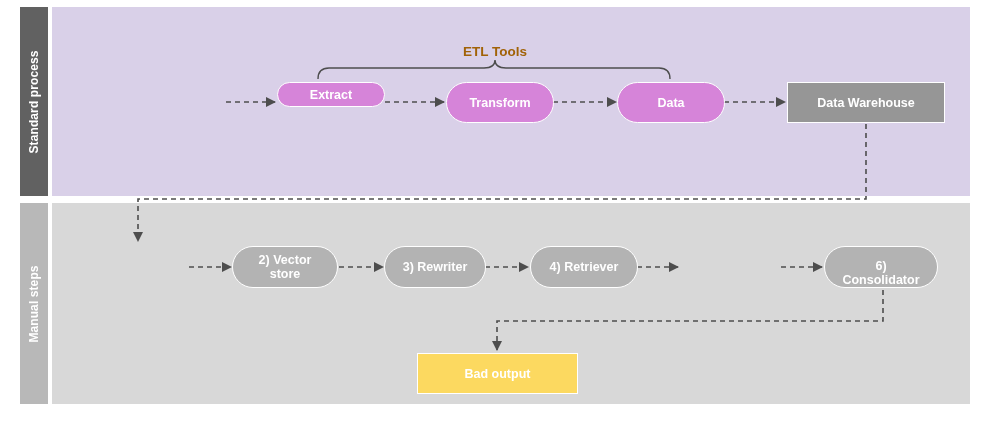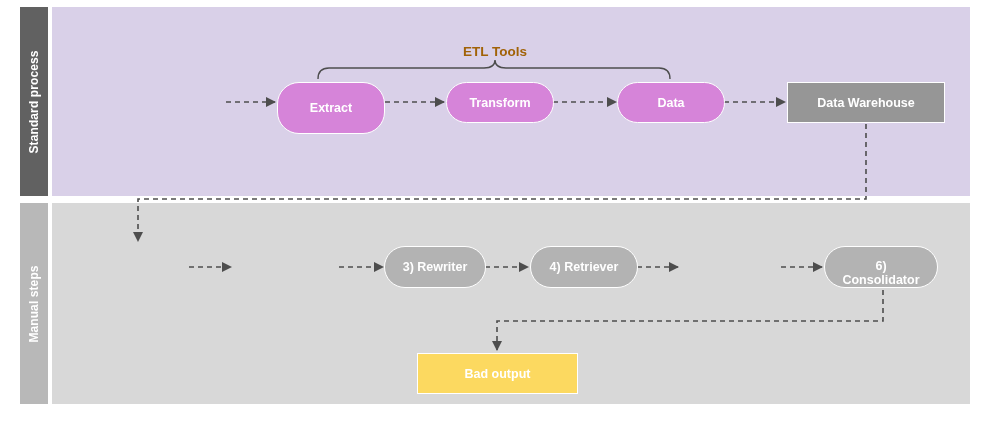--- a/index.html
+++ b/index.html
@@ -125,37 +125,40 @@
     <path d="M 866 124 L 866 199 L 138 199 L 138 241" stroke="#4d4d4d" stroke-width="1.6" fill="none" stroke-dasharray="5,4" marker-end="url(#arrow)"></path>
 
     <path d="M 883 290 L 883 321 L 497 321 L 497 350" stroke="#4d4d4d" stroke-width="1.6" fill="none" stroke-dasharray="5,4" marker-end="url(#arrow)"></path>
 
     <path d="M 318 79 Q 318 68 329 68 L 484 68 Q 495 68 495 60 Q 495 68 506 68 L 659 68 Q 670 68 670 79" stroke="#4d4d4d" stroke-width="1.4" fill="none"></path>
   </svg>
 
   <div id="etl-label">ETL Tools</div>
 
 
-  <div class="node node-pill node-purple" style="left:277px; top:82px;  width:108px; height:52px;">
+  <div class="node node-pill node-purple" style="left:277px; top:82px;  width:108px; height:25px;">
     <span>Extract</span>
   </div>
 
   <div class="node node-pill node-purple" style="left:446px; top:82px;  width:108px; height:41px;">
     <span>Transform</span>
   </div>
 
   <div class="node node-pill node-purple" style="left:617px; top:82px;  width:108px; height:41px;">
     <span>Data</span>
   </div>
 
   <div class="node node-rect node-gray" style="left:787px; top:82px;  width:158px; height:41px;">
     <span>Data Warehouse</span>
   </div>
 
 
+  <div class="node node-pill node-step" style="left:232px; top:246px; width:106px; height:42px;">
+    <span style="max-width:74px;">2) Vector store</span>
+  </div>
 
   <div class="node node-pill node-step" style="left:384px; top:246px; width:102px; height:42px;">
     <span>3) Rewriter</span>
   </div>
 
   <div class="node node-pill node-step" style="left:530px; top:246px; width:108px; height:42px;">
     <span>4) Retriever</span>
   </div>
 
 

